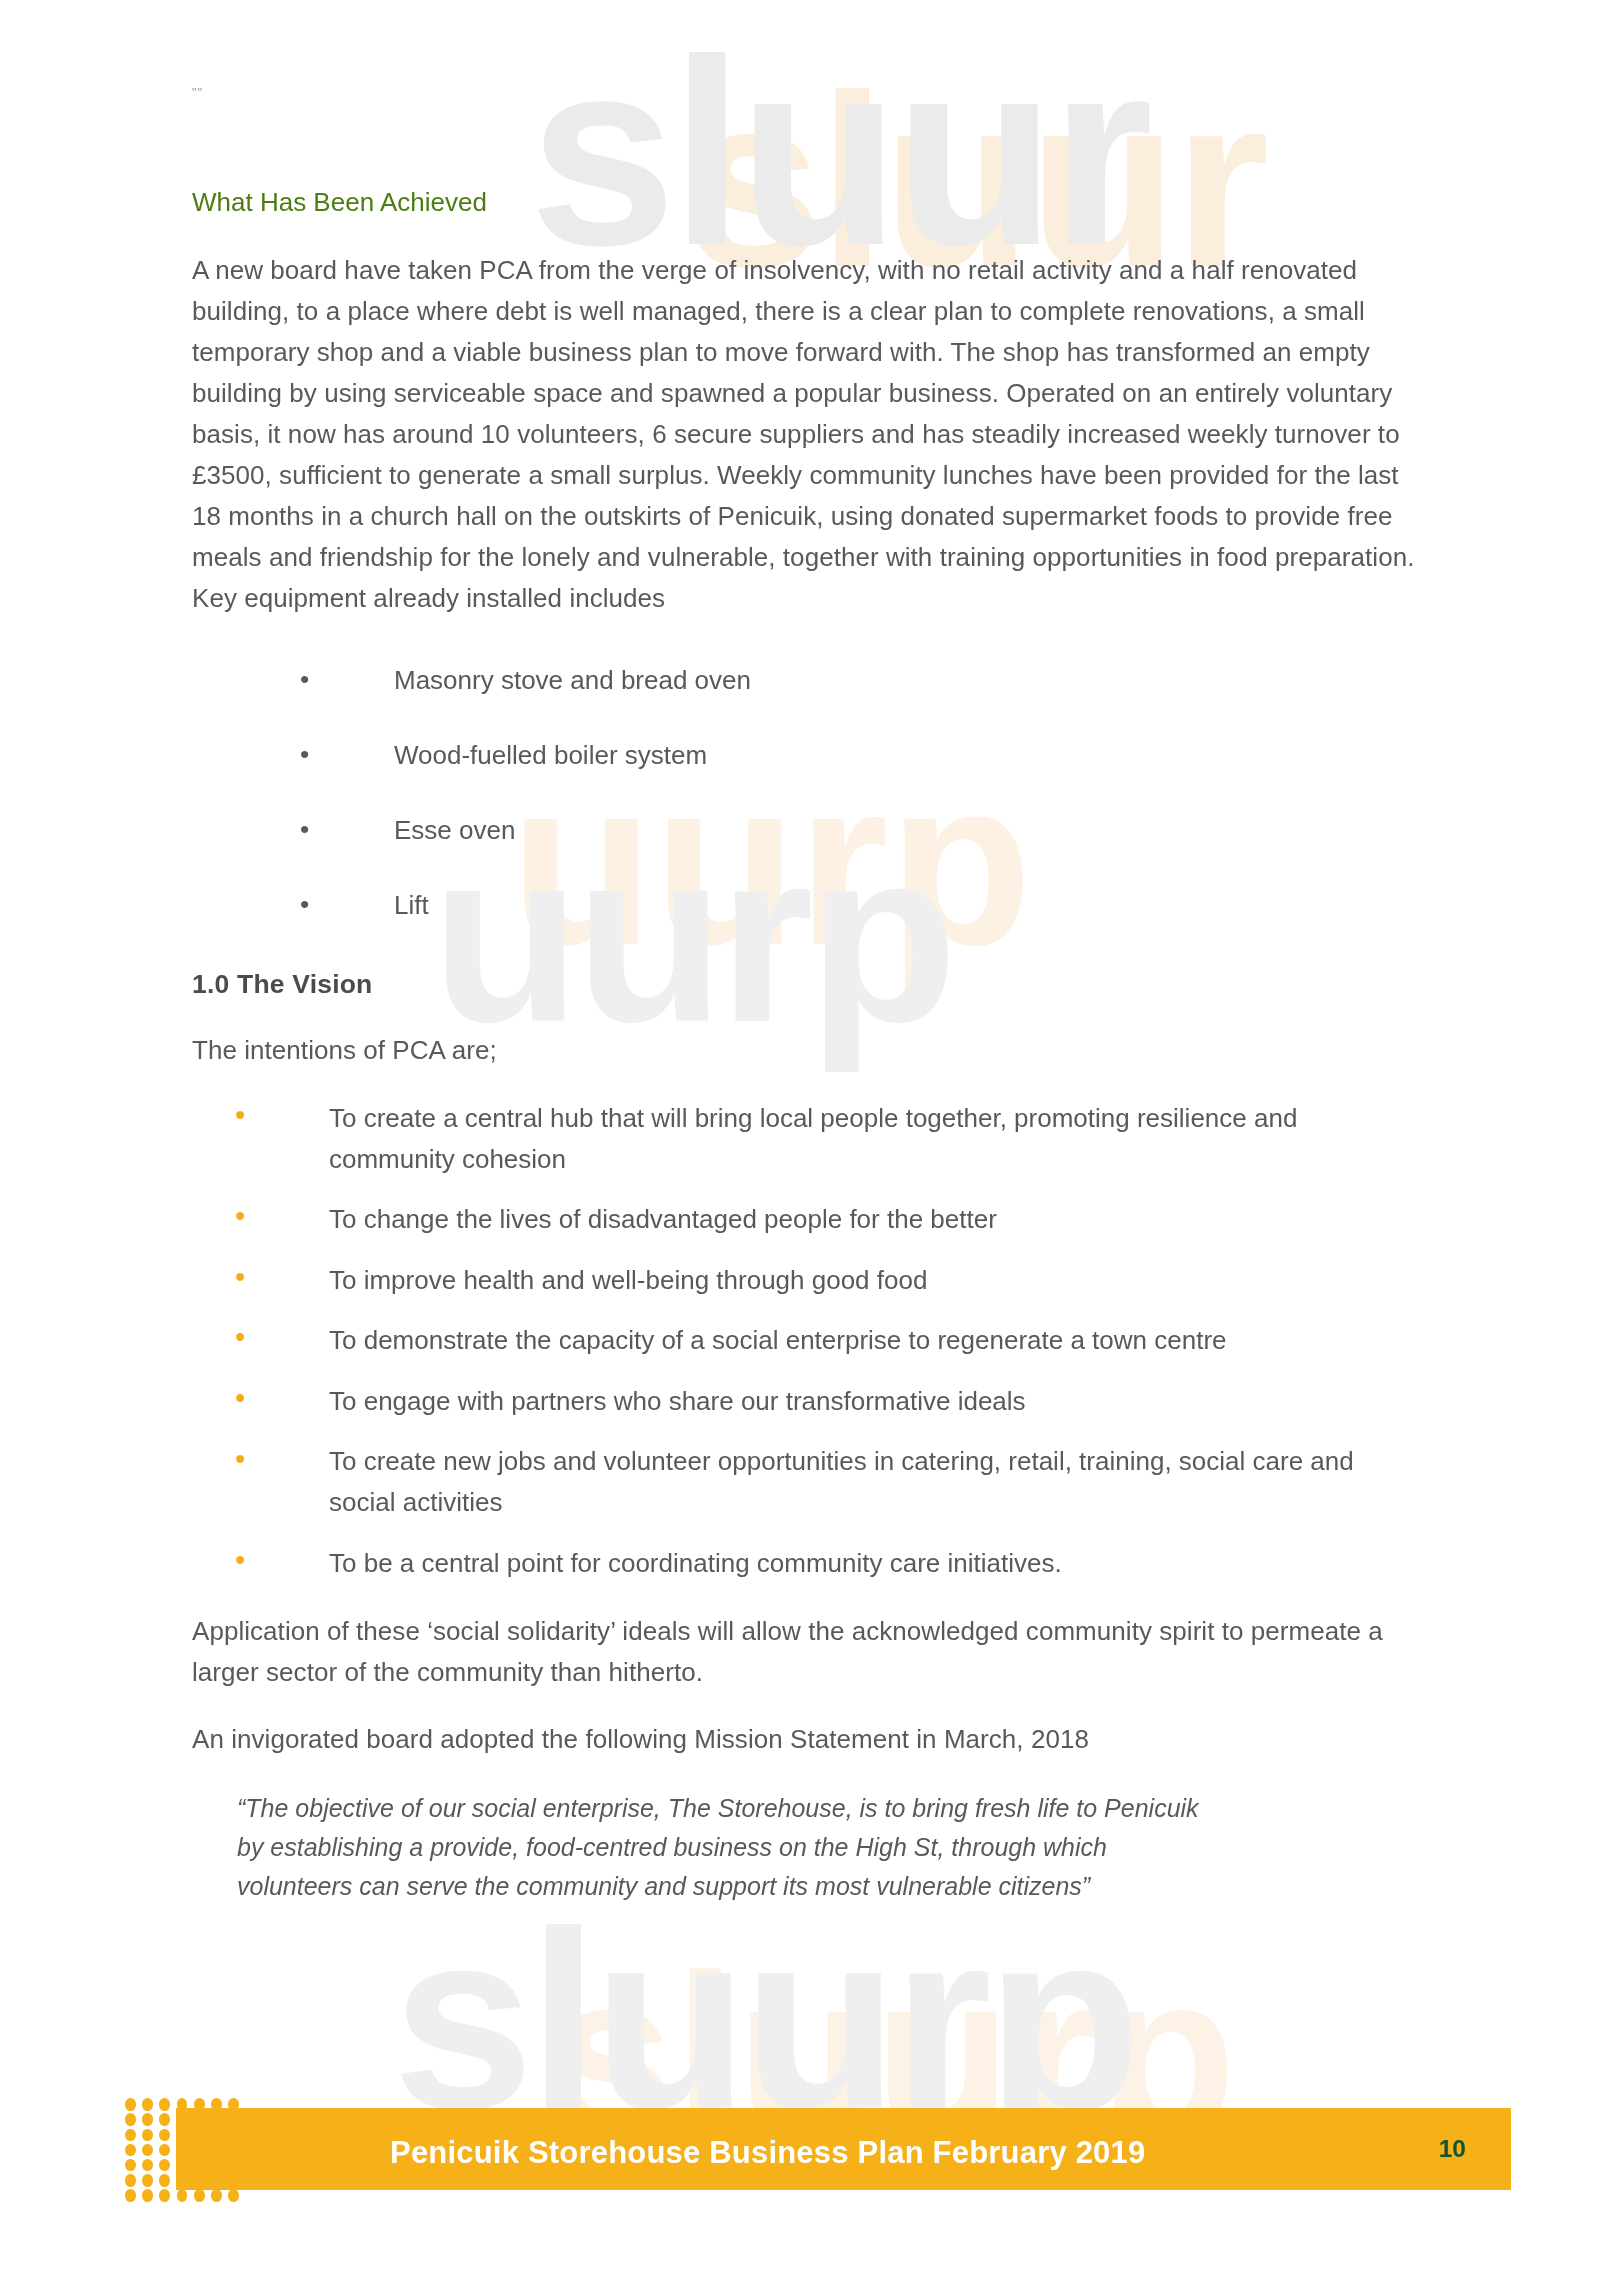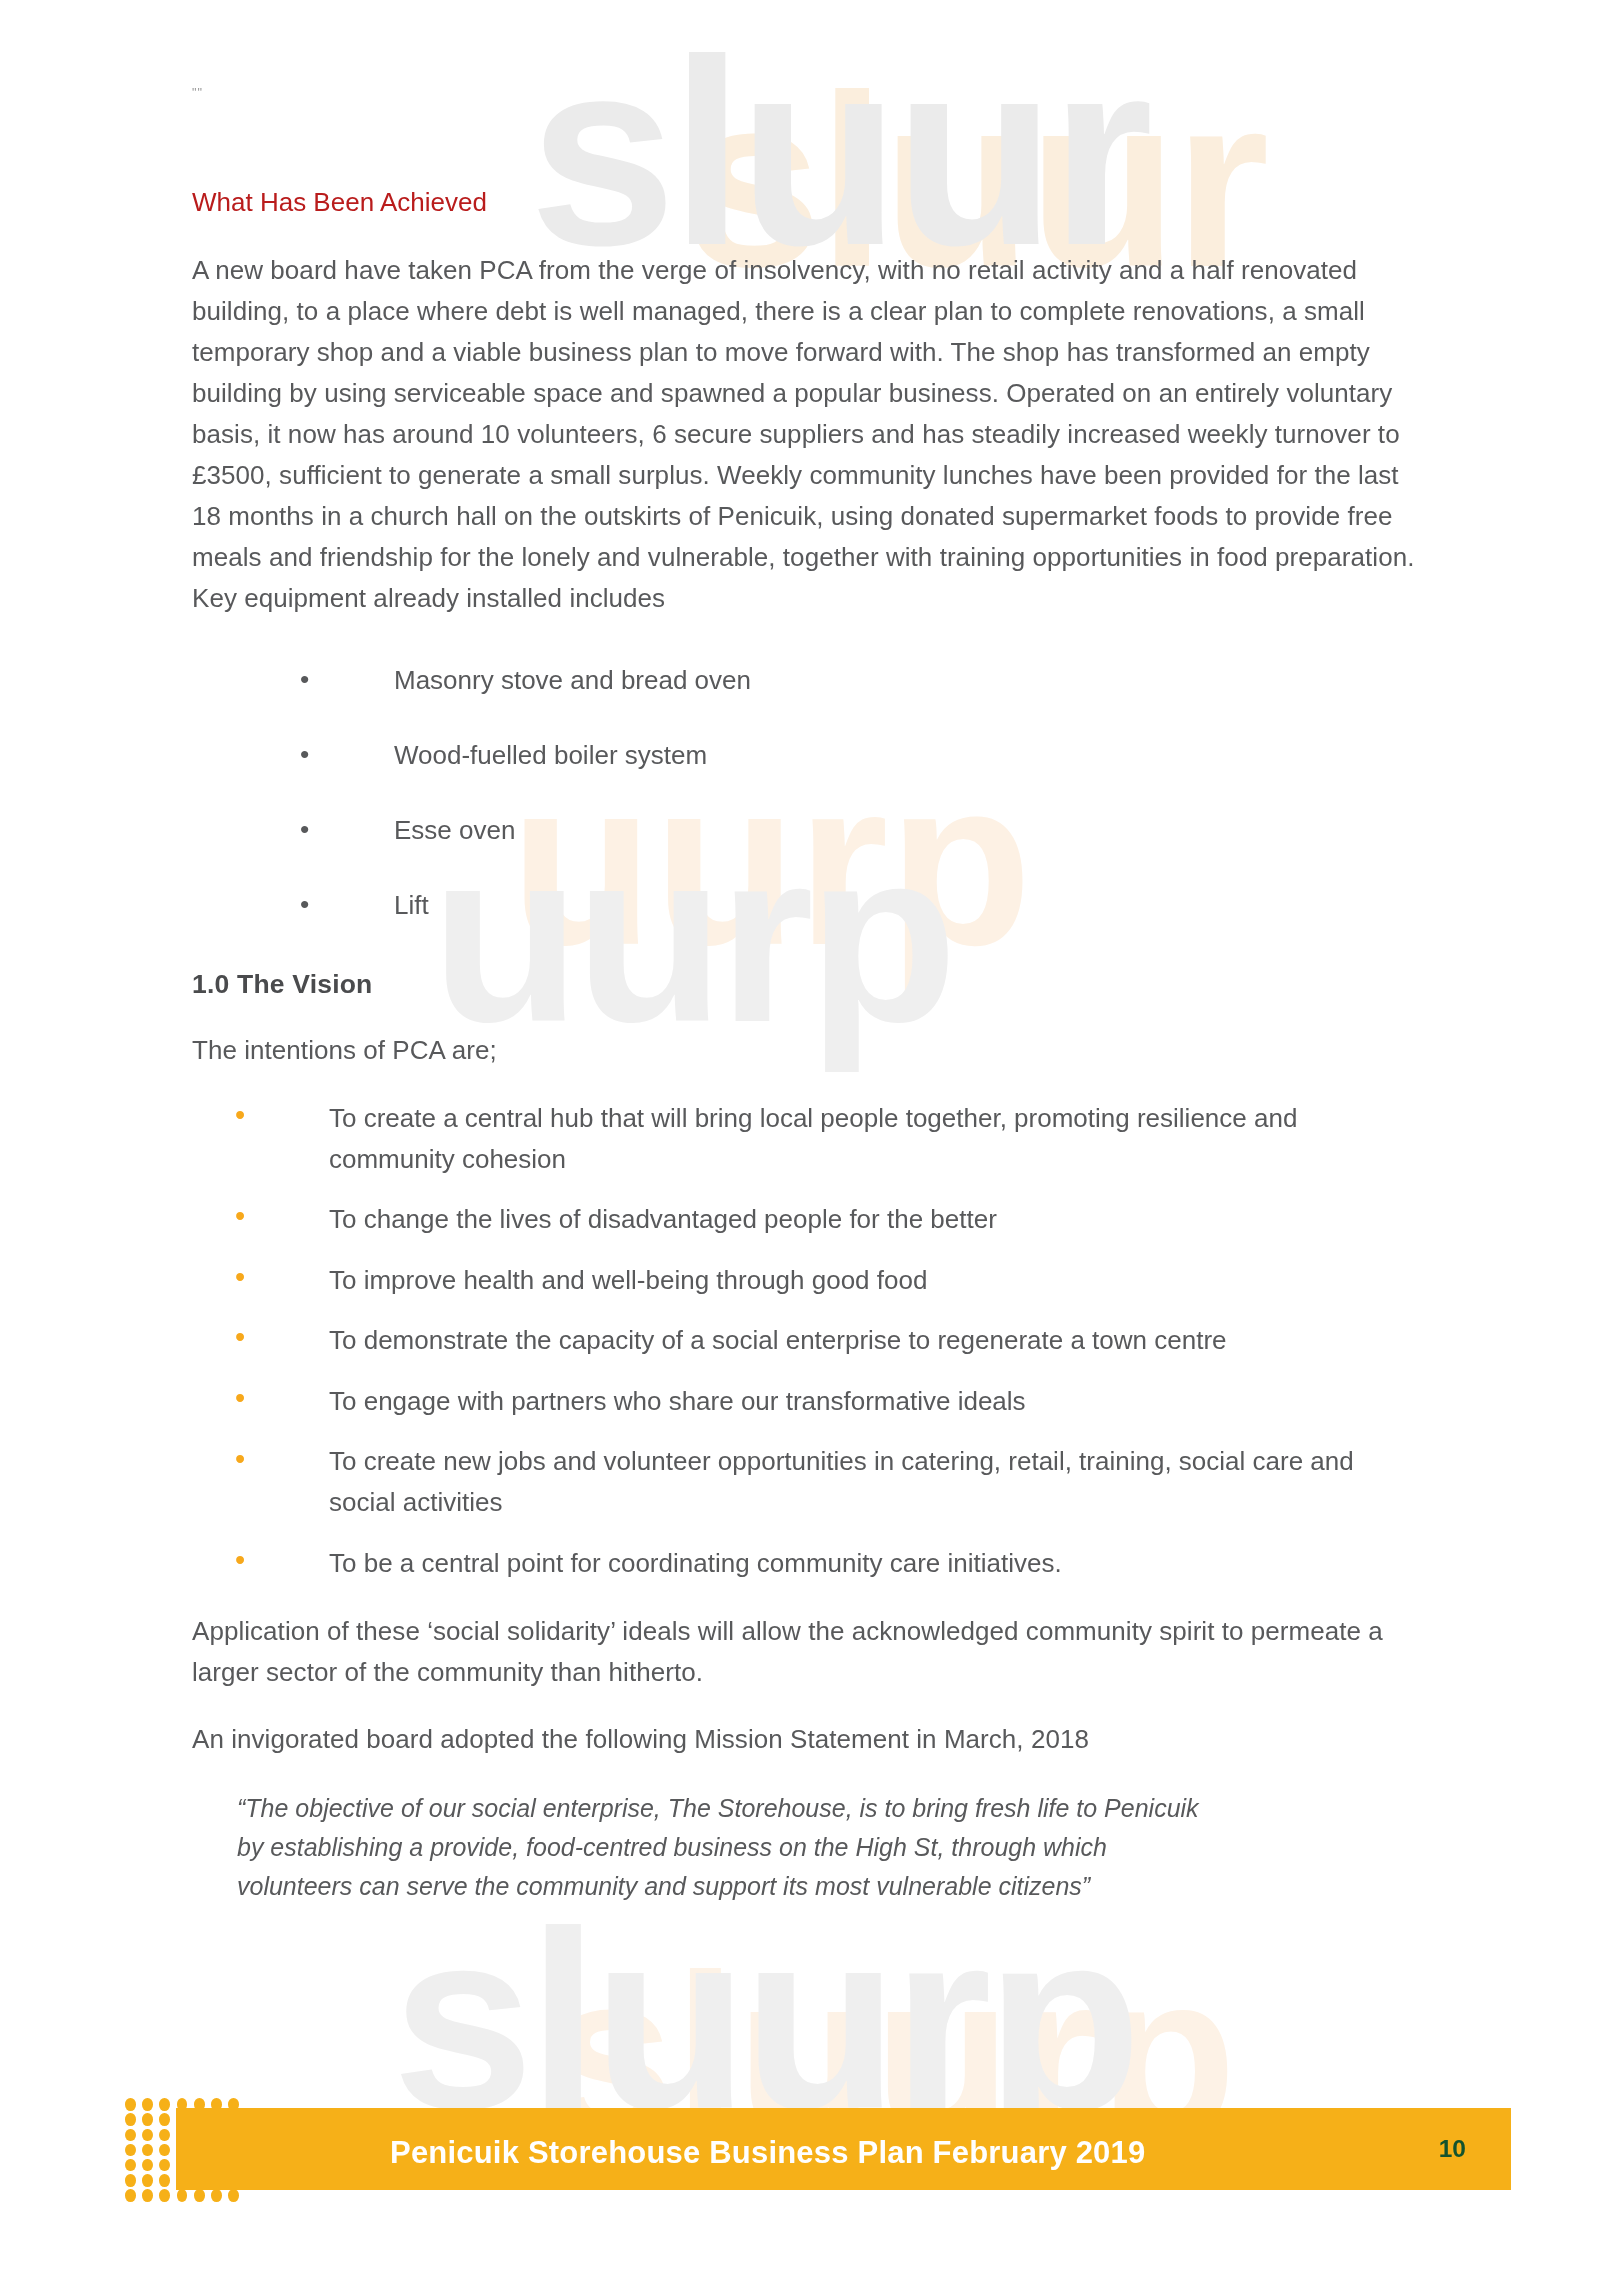--- a/index.html
+++ b/index.html
@@ -84,21 +84,21 @@
     line-height: 41px;
     color: #58595b;
     font-weight: 400;
     letter-spacing: 0.05px;
   }
 
   .h-sub {
     margin: 0;
     font-size: 26px;
     line-height: 41px;
-    color: #b91c1c;
+    color: #4d7c0f;
     font-weight: 400;
   }
   .h-num {
     margin: 0;
     font-size: 26.5px;
     line-height: 39px;
     color: #4a4b4d;
     font-weight: 700;
     letter-spacing: 0.2px;
   }

